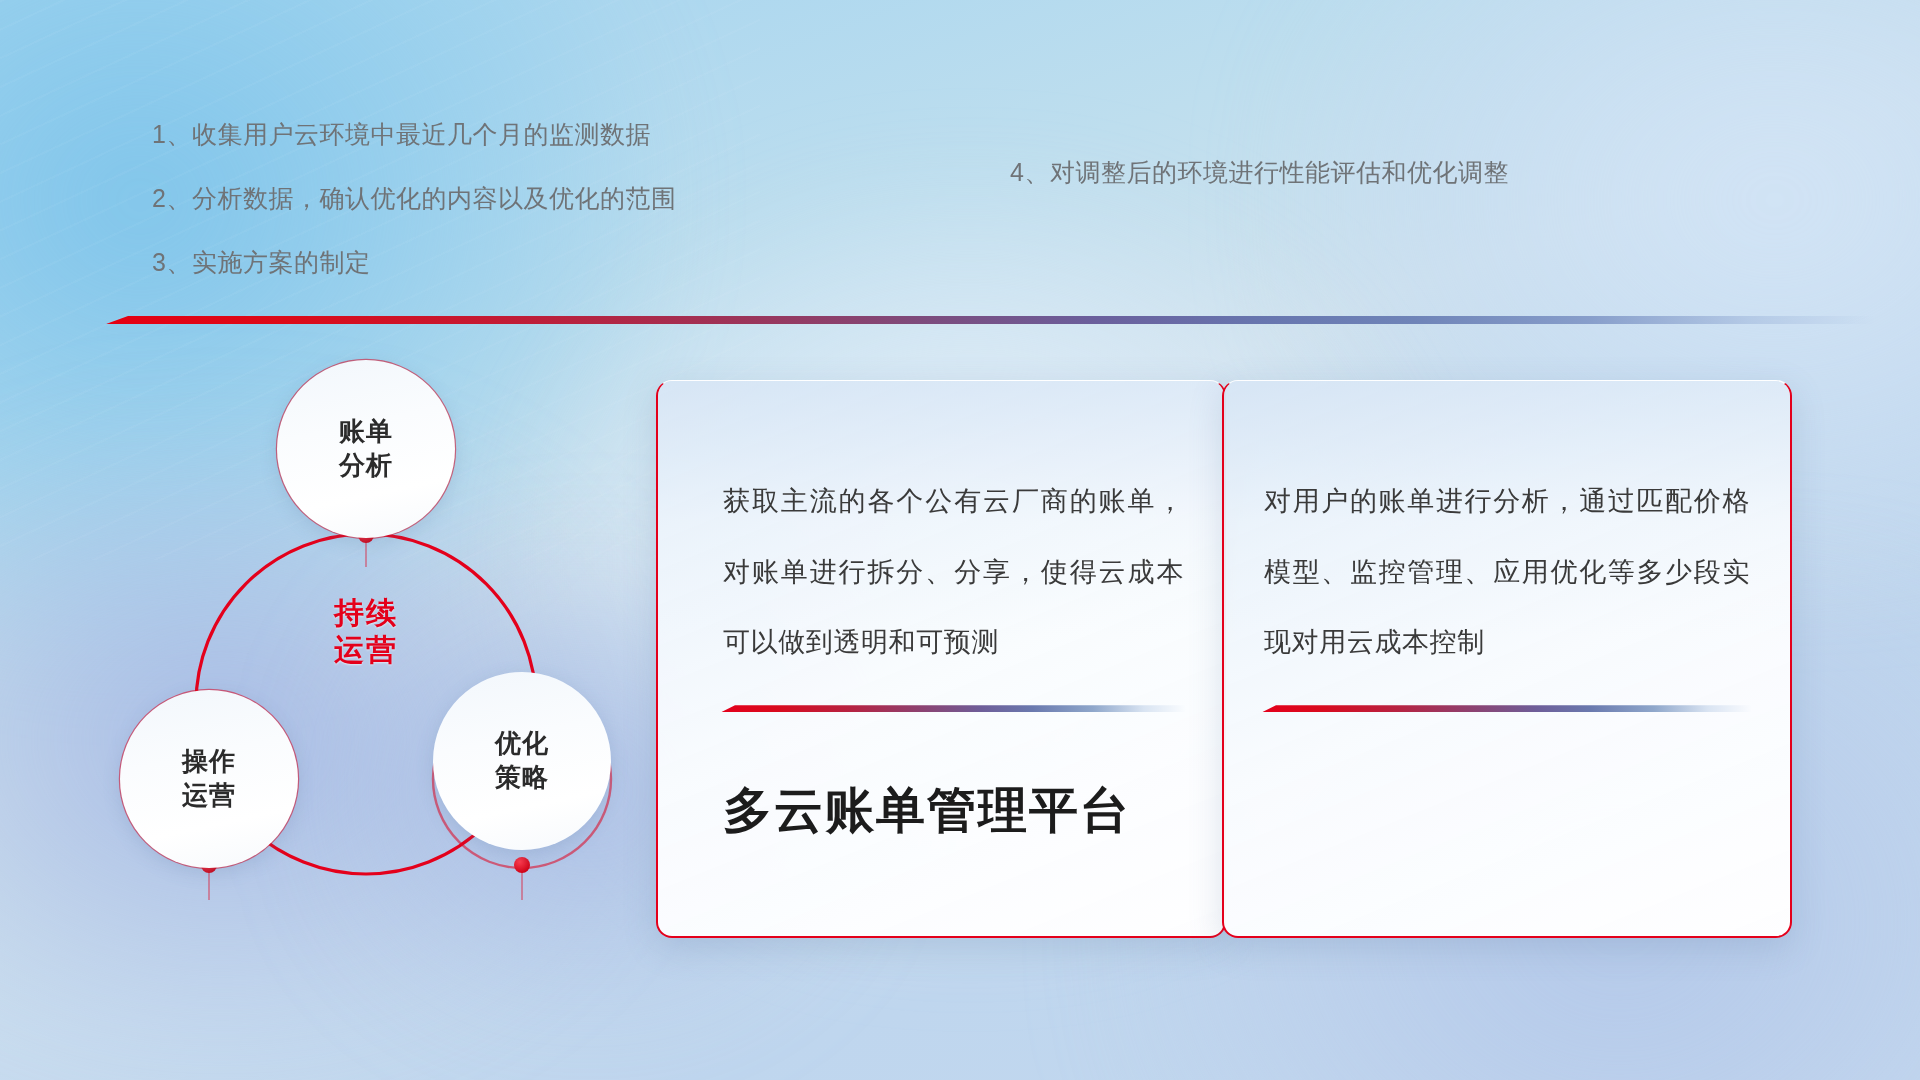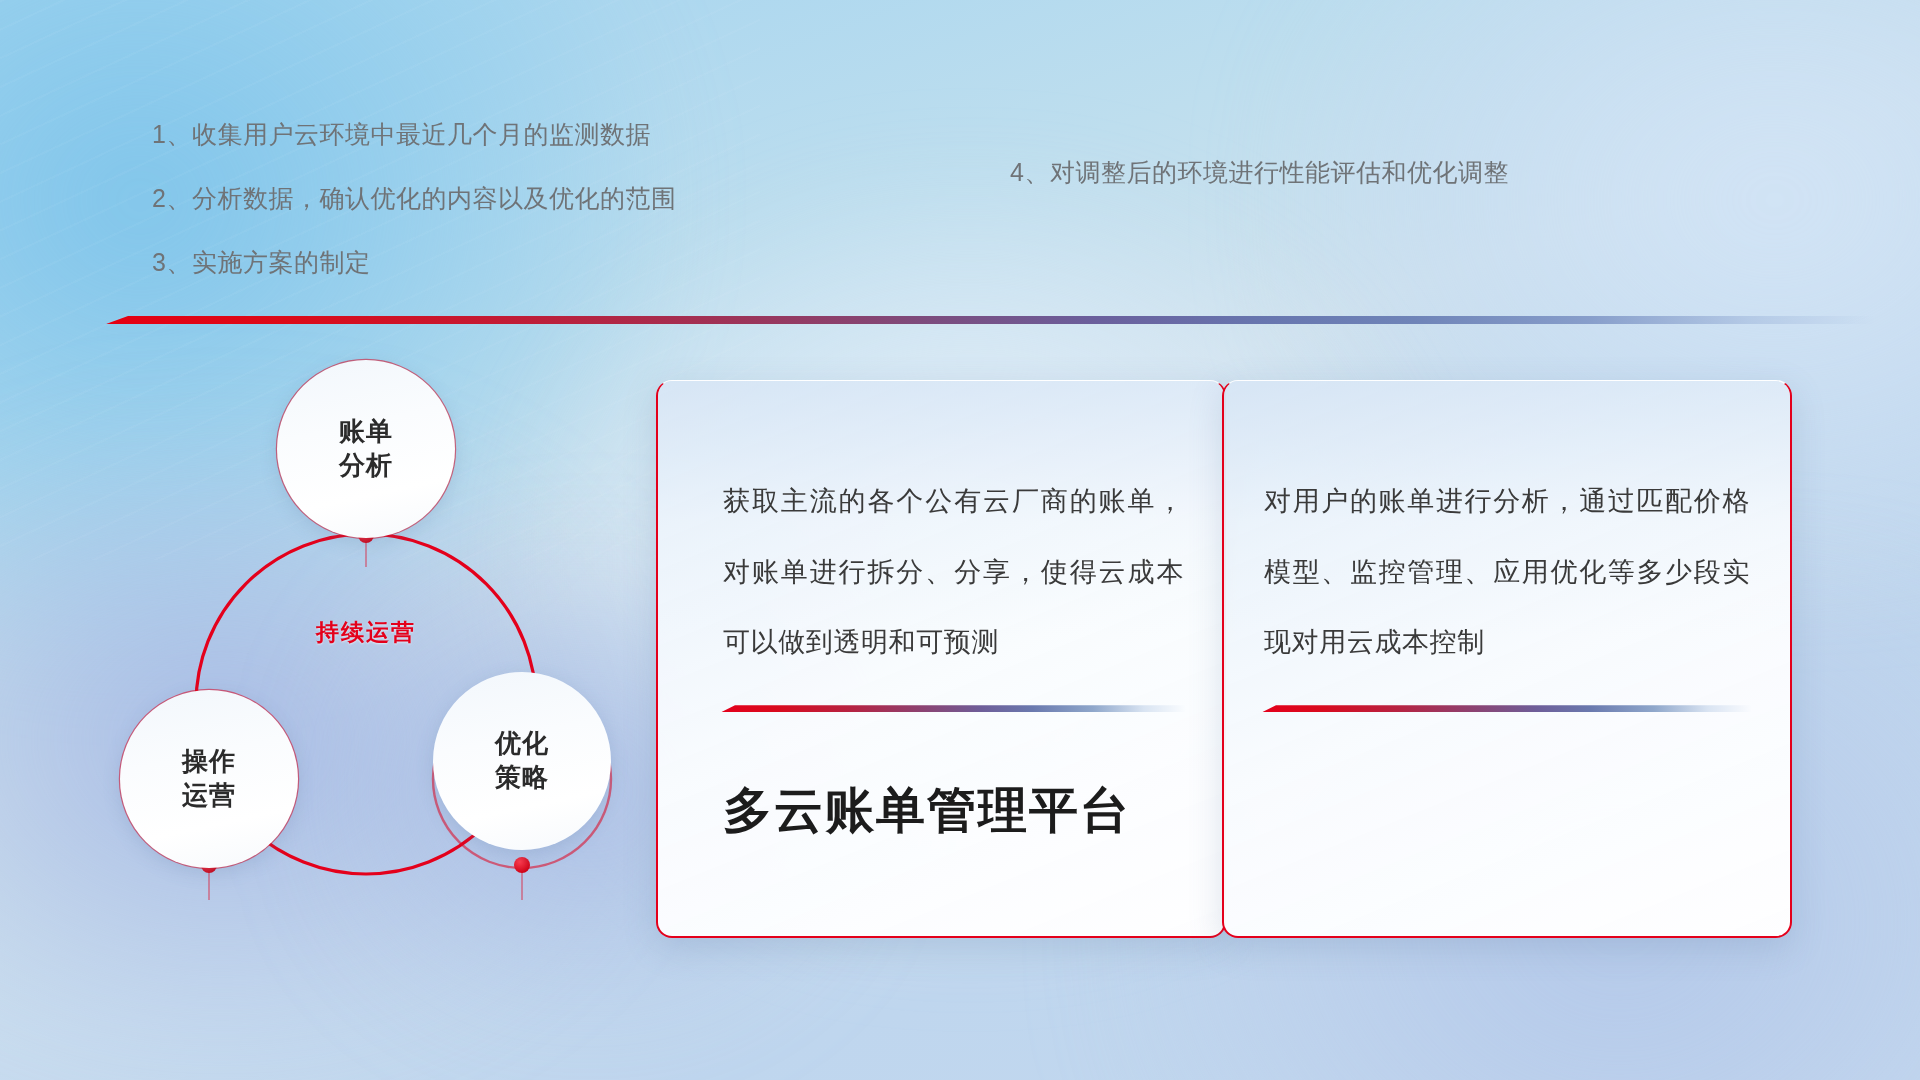--- a/index.html
+++ b/index.html
@@ -89,22 +89,22 @@
     background:linear-gradient(168deg, #f2f7fc 0%, #fafcfe 38%, #ffffff 72%, #f6f9fc 100%);
     box-shadow:0 5px 18px rgba(90,120,160,.20);
     display:flex; flex-direction:column; align-items:center; justify-content:center;
     color:#2b2b2b; font-size:26px; font-weight:bold; line-height:1.30; letter-spacing:1px;
   }
   .bubble-top    { left:177px; top:8px;   width:178px; height:178px; }
   .bubble-left   { left:20px;  top:338px; width:178px; height:178px; }
   .bubble-right  { left:333px; top:320px; width:178px; height:178px; }
   .venn-center {
     position:absolute; left:177px; top:215px; width:178px; height:130px;
-    display:flex; align-items:center; justify-content:center;
-    color:#e4001b; font-size:23px; font-weight:bold; line-height:1.22; letter-spacing:2px;
+    display:flex; flex-direction:column; align-items:center; justify-content:center;
+    color:#e4001b; font-size:30px; font-weight:bold; line-height:1.22; letter-spacing:2px;
     text-shadow:0 1px 2px rgba(255,255,255,.6);
   }
   .bubble-line { display:block; }
 
   
   .card {
     position:absolute; top:380px; width:570px; height:558px;
     border-radius:16px;
     background:linear-gradient(158deg,
       rgba(226,237,248,.92) 0%,

